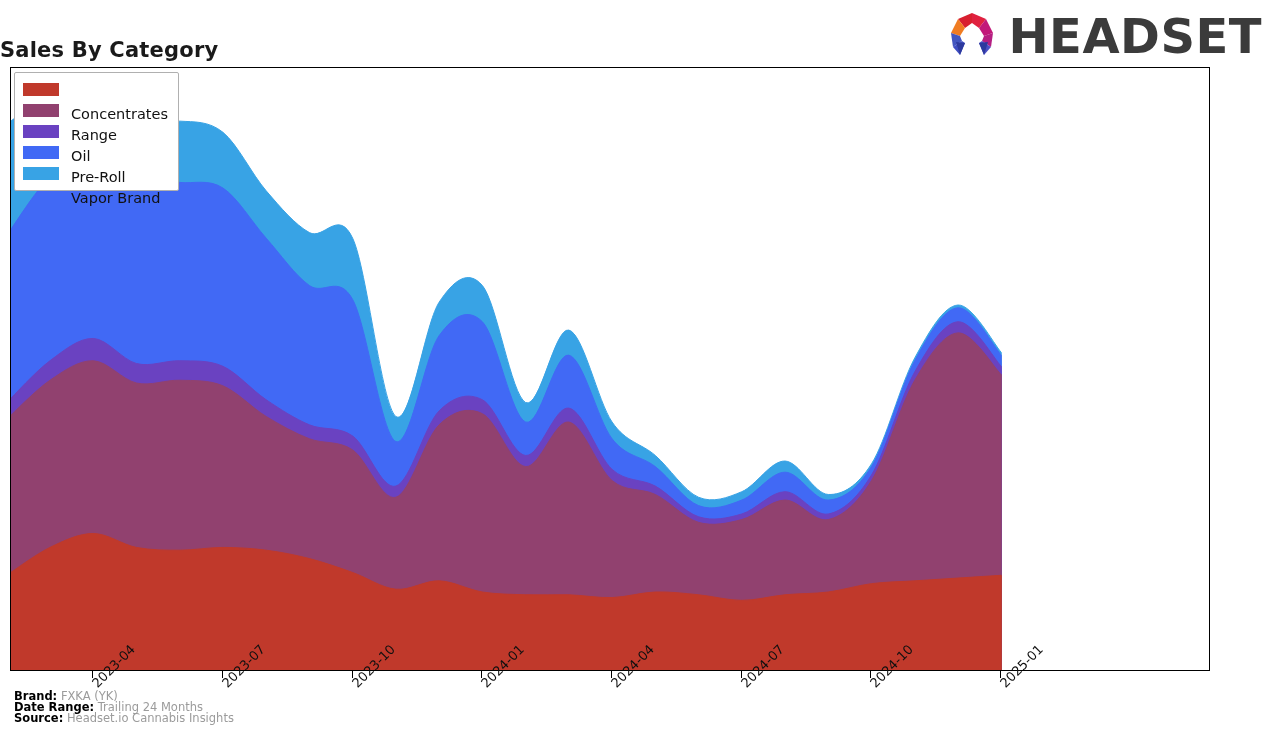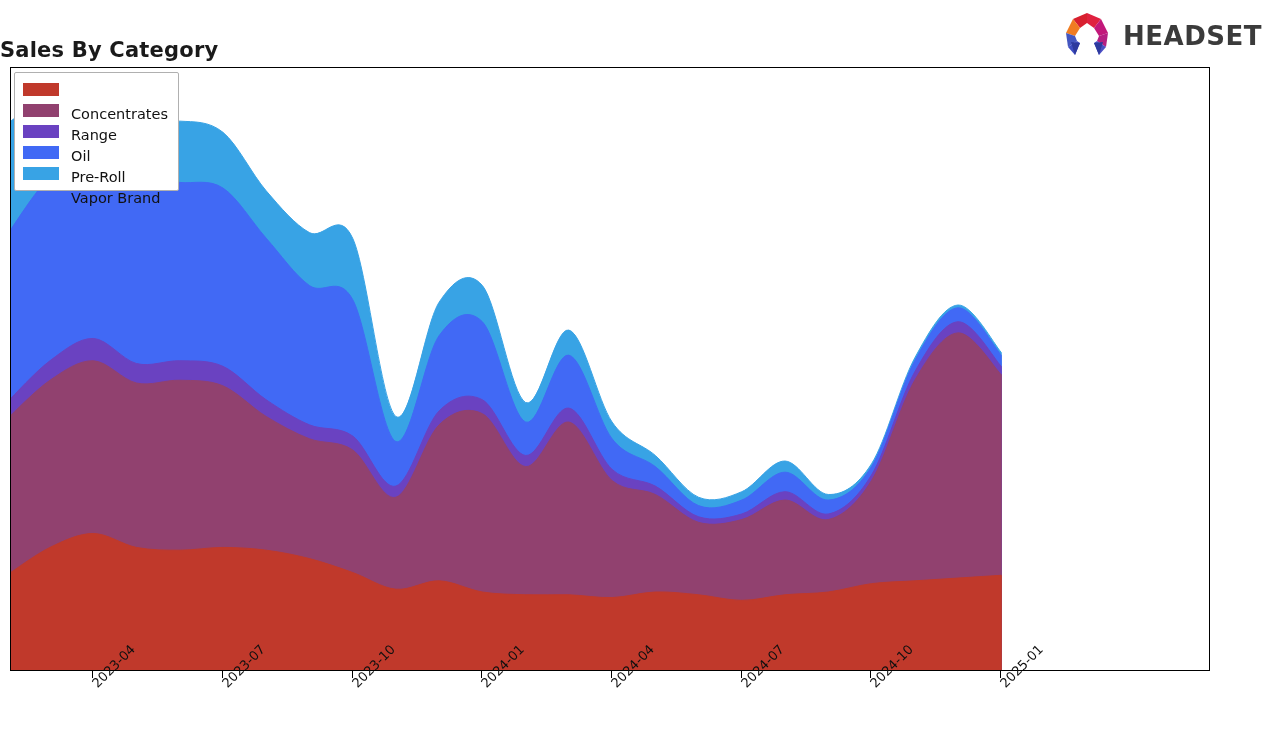--- a/index.html
+++ b/index.html
@@ -35,21 +35,21 @@
 
   #brand-logo {
     position: absolute;
     right: 14px;
     top: 11px;
     display: flex;
     align-items: center;
     gap: 10px;
   }
   #brand-logo .wordmark {
-    font-size: 26px;
+    font-size: 48px;
     font-weight: bold;
     color: #3b3b3b;
     letter-spacing: 0.5px;
     line-height: 1;
   }
 
   
   #plot-area {
     position: absolute;
     left: 10px;
@@ -215,14 +215,28 @@
       <div class="x-tick" style="left: 600.96px;"></div>
       <div class="x-tick-label" style="left: 597.96px;">2024-04</div>
       <div class="x-tick" style="left: 730.68px;"></div>
       <div class="x-tick-label" style="left: 727.68px;">2024-07</div>
       <div class="x-tick" style="left: 860.4px;"></div>
       <div class="x-tick-label" style="left: 857.4px;">2024-10</div>
       <div class="x-tick" style="left: 990.12px;"></div>
       <div class="x-tick-label" style="left: 987.12px;">2025-01</div>
     </div>
 
+  <div id="footer-meta">
+    <div class="meta-row">
+      <span class="meta-key">Brand:</span>
+      <span class="meta-val">FXKA (YK)</span>
+    </div>
+    <div class="meta-row">
+      <span class="meta-key">Date Range:</span>
+      <span class="meta-val">Trailing 24 Months</span>
+    </div>
+    <div class="meta-row">
+      <span class="meta-key">Source:</span>
+      <span class="meta-val">Headset.io Cannabis Insights</span>
+    </div>
+  </div>
 
 </div>
 
 </body></html>

